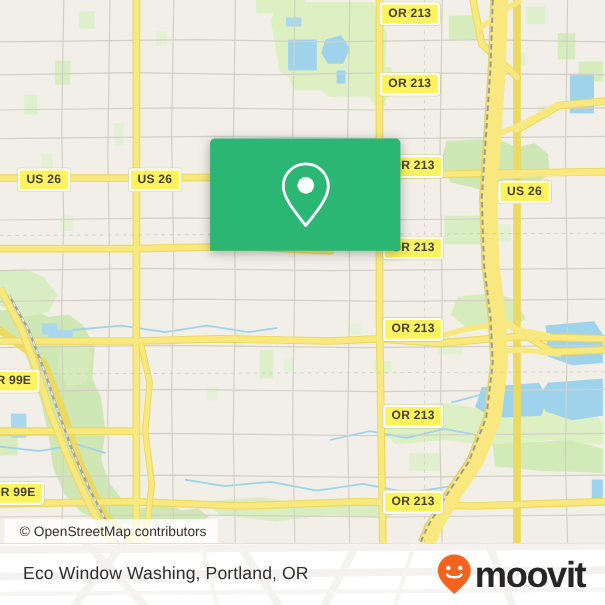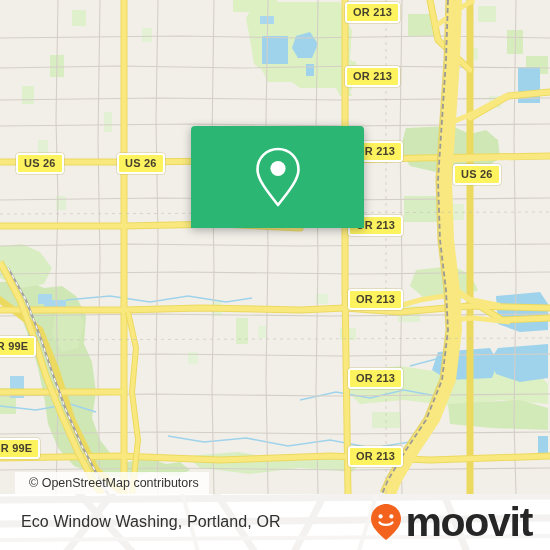--- a/index.html
+++ b/index.html
@@ -89,21 +89,21 @@
     width: 0;
     height: 0;
     border-left: 11px solid transparent;
     border-right: 11px solid transparent;
     border-top: 10px solid #ffffff;
   }
 
   
   #attribution {
     position: absolute;
-    left: 15px;
+    left: 4px;
     bottom: 0;
     background: rgba(255,255,255,.80);
     font-size: 12.5px;
     color: #333333;
     padding: 4px 10px 4px 14px;
     font-family: "Liberation Sans", sans-serif;
     white-space: nowrap;
   }
 
   
@@ -137,21 +137,21 @@
   #brand {
     position: absolute;
     right: 18px;
     top: 0;
     height: 56px;
     display: flex;
     align-items: center;
     gap: 2px;
   }
   #brand-word {
-    font-size: 41px;
+    font-size: 33px;
     font-weight: bold;
     color: #262626;
     letter-spacing: -1.3px;
     font-family: "Liberation Sans", sans-serif;
     line-height: 1;
   }
 </style>
 </head>
 <body>
 

